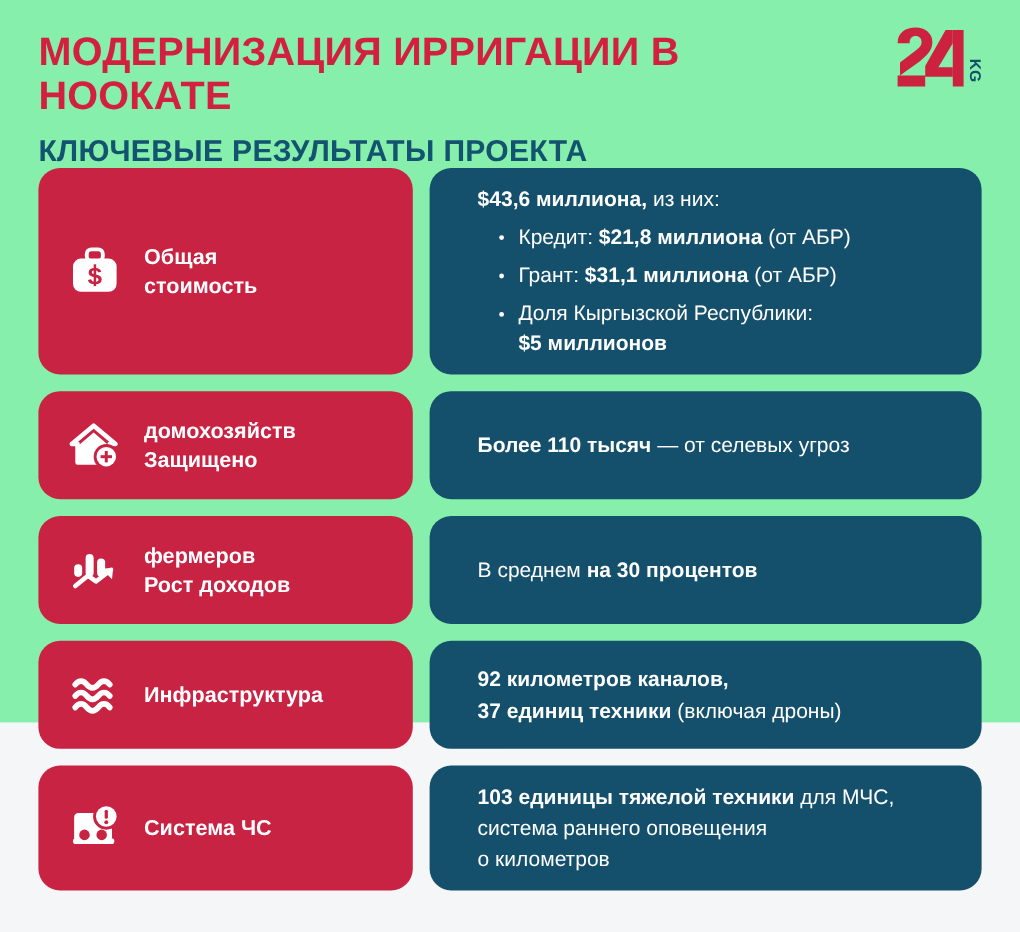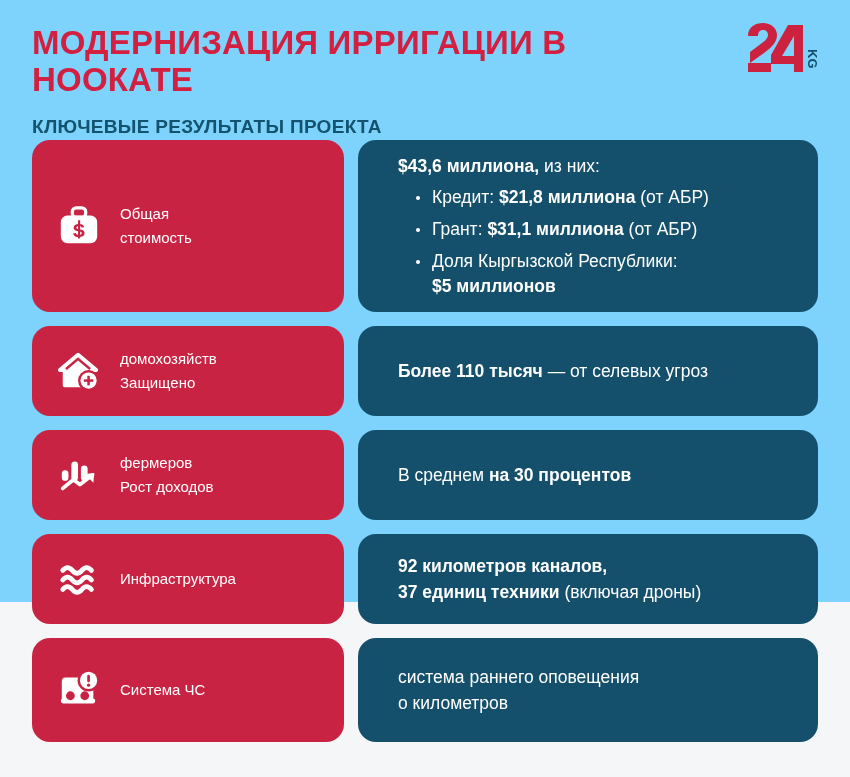--- a/index.html
+++ b/index.html
@@ -10,21 +10,21 @@
     width: 850px;
     height: 777px;
     background: #f4f6f8;
     font-family: "Liberation Sans", sans-serif;
     overflow: hidden;
   }
   .page {
     position: relative;
     width: 850px;
     height: 602px;
-    background: #7dd3fc;
+    background: #86efac;
     box-sizing: border-box;
   }
 
   
   .header {
     position: relative;
     padding: 24px 32px 0 32px;
     height: 140px;
     box-sizing: border-box;
   }
@@ -33,21 +33,21 @@
     font-size: 33px;
     line-height: 37px;
     font-weight: bold;
     letter-spacing: 0.2px;
     max-width: 660px;
     margin: 0;
     text-transform: uppercase;
   }
   .title-sub {
     color: #13536f;
-    font-size: 19px;
+    font-size: 25px;
     line-height: 29px;
     font-weight: bold;
     letter-spacing: 0.3px;
     margin: 14px 0 0 0;
     text-transform: uppercase;
   }
   .logo {
     position: absolute;
     right: 30px;
     top: 22px;
@@ -82,23 +82,23 @@
     background: #14506b;
     border-radius: 18px;
     flex: 1;
     display: flex;
     align-items: center;
     padding: 0 40px;
     box-sizing: border-box;
   }
   .label {
     color: #ffffff;
-    font-size: 15px;
+    font-size: 18px;
     line-height: 24px;
-    font-weight: normal;
+    font-weight: bold;
   }
   .icon-wrap {
     width: 46px;
     min-width: 46px;
     height: 46px;
     display: flex;
     align-items: center;
     justify-content: center;
   }
   .icon-wrap svg { display: block; }
@@ -282,20 +282,21 @@
             <rect x="31.6" y="7" width="2.8" height="8" rx="1.4" fill="#c92343"></rect>
             <circle cx="33" cy="18" r="1.7" fill="#c92343"></circle>
           </svg>
         </span>
         <span class="label">
           <span class="line">Система ЧС</span>
         </span>
       </div>
       <div class="card-right">
         <div class="rtext">
+          <span class="line"><b>103 единицы тяжелой техники</b><span> для МЧС,</span></span>
           <span class="line">система раннего оповещения</span>
           <span class="line">о километров</span>
         </div>
       </div>
     </div>
 
   </div>
 </div>
 
 </body></html>

